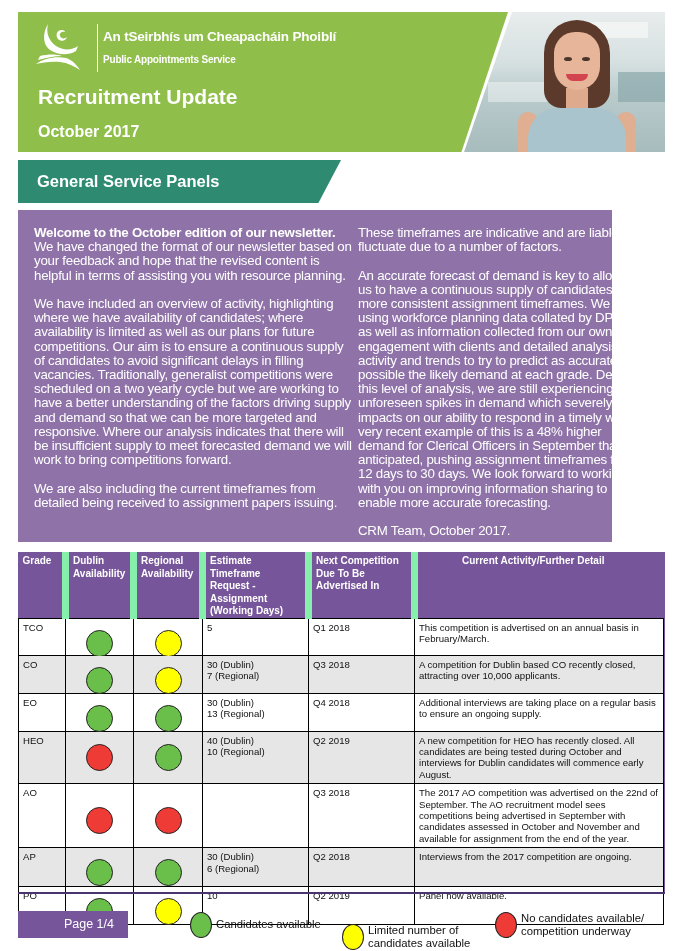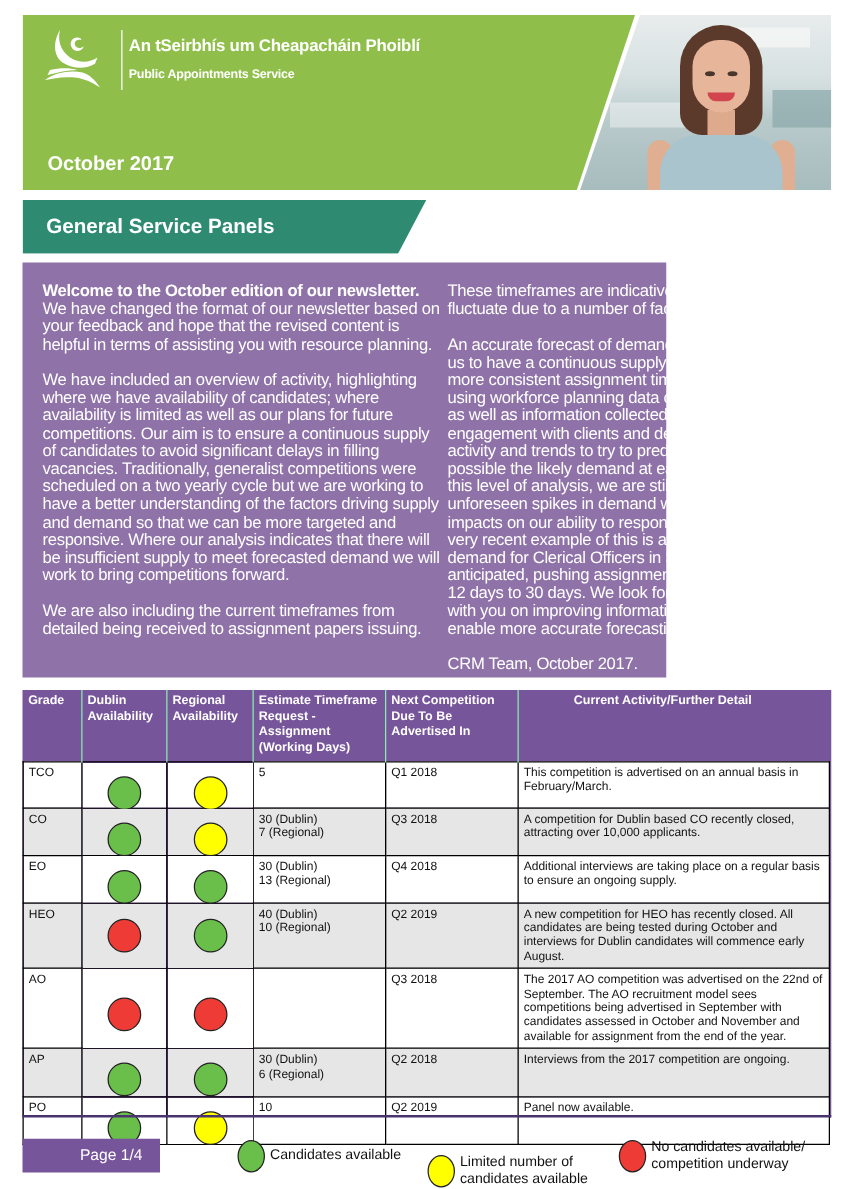--- a/index.html
+++ b/index.html
@@ -26,32 +26,32 @@
   .logo-sep { position: absolute; left: 79px; top: 12px; width: 1px; height: 48px; background: #ffffff; z-index: 3; }
   .org-irish { position: absolute; left: 85px; top: 17px; color: #fff; font-weight: bold; font-size: 13.5px; z-index: 3; letter-spacing: -0.2px; }
   .org-english { position: absolute; left: 85px; top: 42px; color: #fff; font-weight: bold; font-size: 10px; z-index: 3; letter-spacing: -0.2px; }
   .title { position: absolute; left: 20px; top: 73px; color: #fff; font-weight: bold; font-size: 21px; z-index: 3; }
   .subtitle { position: absolute; left: 20px; top: 111px; color: #fff; font-weight: bold; font-size: 16px; z-index: 3; }
 
   .section-banner { position: absolute; left: 18px; top: 160px; width: 323px; height: 43px; background: #2e8b72;
                     clip-path: polygon(0 0, 100% 0, 93% 100%, 0 100%); }
   .section-title { position: absolute; left: 19px; top: 12px; color: #fff; font-weight: bold; font-size: 16.5px; }
 
-  .intro { position: absolute; left: 18px; top: 210px; width: 515px; height: 332px; background: #8f73a8; color: #fff;
+  .intro { position: absolute; left: 18px; top: 210px; width: 594px; height: 332px; background: #8f73a8; color: #fff;
            font-size: 13.3px; line-height: 14.2px; letter-spacing: -0.25px; }
   .intro-col { position: absolute; top: 16px; }
   .intro-col.left { left: 16px; width: 318px; }
   .intro-col.right { left: 340px; width: 290px; }
   .intro p { margin-bottom: 14.2px; }
   .intro b { font-weight: bold; }
 
   .table-wrap { position: absolute; left: 18px; top: 552px; width: 647px; height: 342px; background: #76559a; }
   table { position: absolute; left: 0; top: 0; width: 645px; border-collapse: collapse; font-size: 9.6px; table-layout: fixed; }
   th { background: #76559a; color: #fff; text-align: left; vertical-align: top; font-weight: bold;
-       padding: 3px 5px 0 4px; height: 57px; line-height: 12.5px; font-size: 10px; border-right: 1px solid #86efac; }
+       padding: 3px 5px 0 4px; height: 57px; line-height: 12.5px; font-size: 10px; border-right: 7px solid #86efac; }
   th:last-child { border-right: none; padding-left: 44px; }
   td { border: 1px solid #000; vertical-align: top; padding: 3px 4px; line-height: 11.4px; color: #111; }
   tr.alt td { background: #e6e6e6; }
   tr.plain td { background: #ffffff; }
   td.dot-cell { position: relative; }
   .dot { position: absolute; left: 50%; width: 27px; height: 27px; margin-left: -13.5px; border-radius: 50%; border: 1.2px solid #222; }
   .bottom-line { position: absolute; left: 0; top: 340px; width: 647px; height: 2px; background: #4a3470; }
 
   .footer-page { position: absolute; left: 18px; top: 911px; width: 110px; height: 27px; background: #76559a; }
   .footer-page span { position: absolute; right: 14px; top: 6px; color: #fff; font-size: 12.5px; }
@@ -82,20 +82,21 @@
 
   <svg class="logo" viewBox="0 0 48 52">
     <path d="M14 4 C12 12 14 20 22 26 C30 31 38 30 44 26 L42 31 C34 36 24 35 16 30 C9 25 8 14 14 4 Z" fill="#ffffff"></path>
     <path d="M28 10 C23 10 21 15 24 19 C27 22 32 21 33 17 C31 19 27 19 26 16 C25 13 28 11 31 12 C31 11 30 10 28 10 Z" fill="#ffffff"></path>
     <path d="M2 44 C10 38 22 36 32 38 C38 40 42 44 46 50 C40 46 34 43 26 42 C16 41 8 43 2 44 Z" fill="#ffffff"></path>
     <path d="M6 36 C14 34 22 34 28 36 C20 36 12 38 4 40 Z" fill="#ffffff"></path>
   </svg>
   <div class="logo-sep"></div>
   <div class="org-irish">An tSeirbhís um Cheapacháin Phoiblí</div>
   <div class="org-english">Public Appointments Service</div>
+  <div class="title">Recruitment Update</div>
   <div class="subtitle">October 2017</div>
 </div>
 
 <div class="section-banner">
   <div class="section-title">General Service Panels</div>
 </div>
 
 <div class="intro">
   <div class="intro-col left">
     <p>

